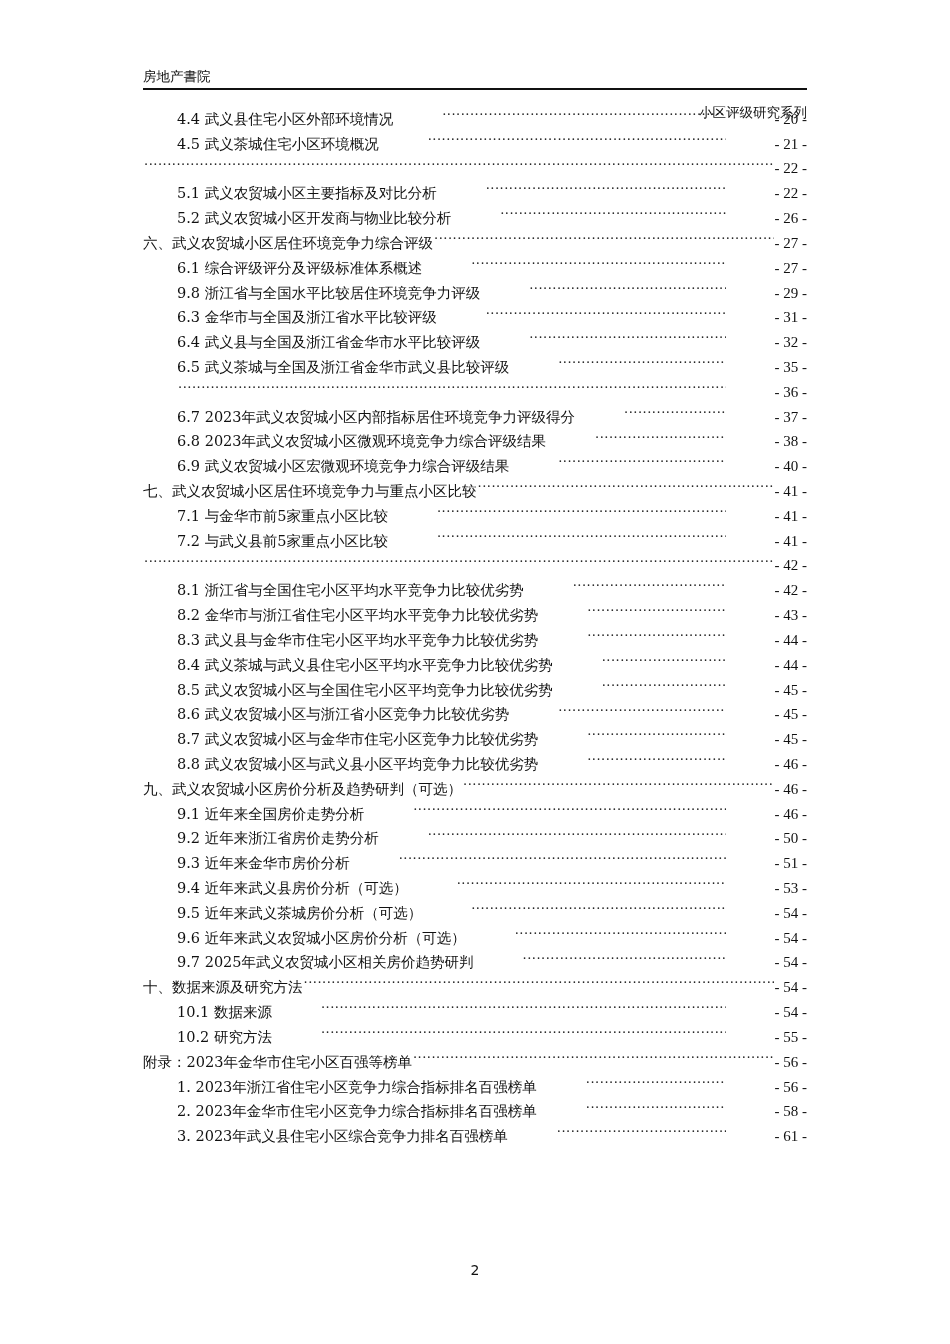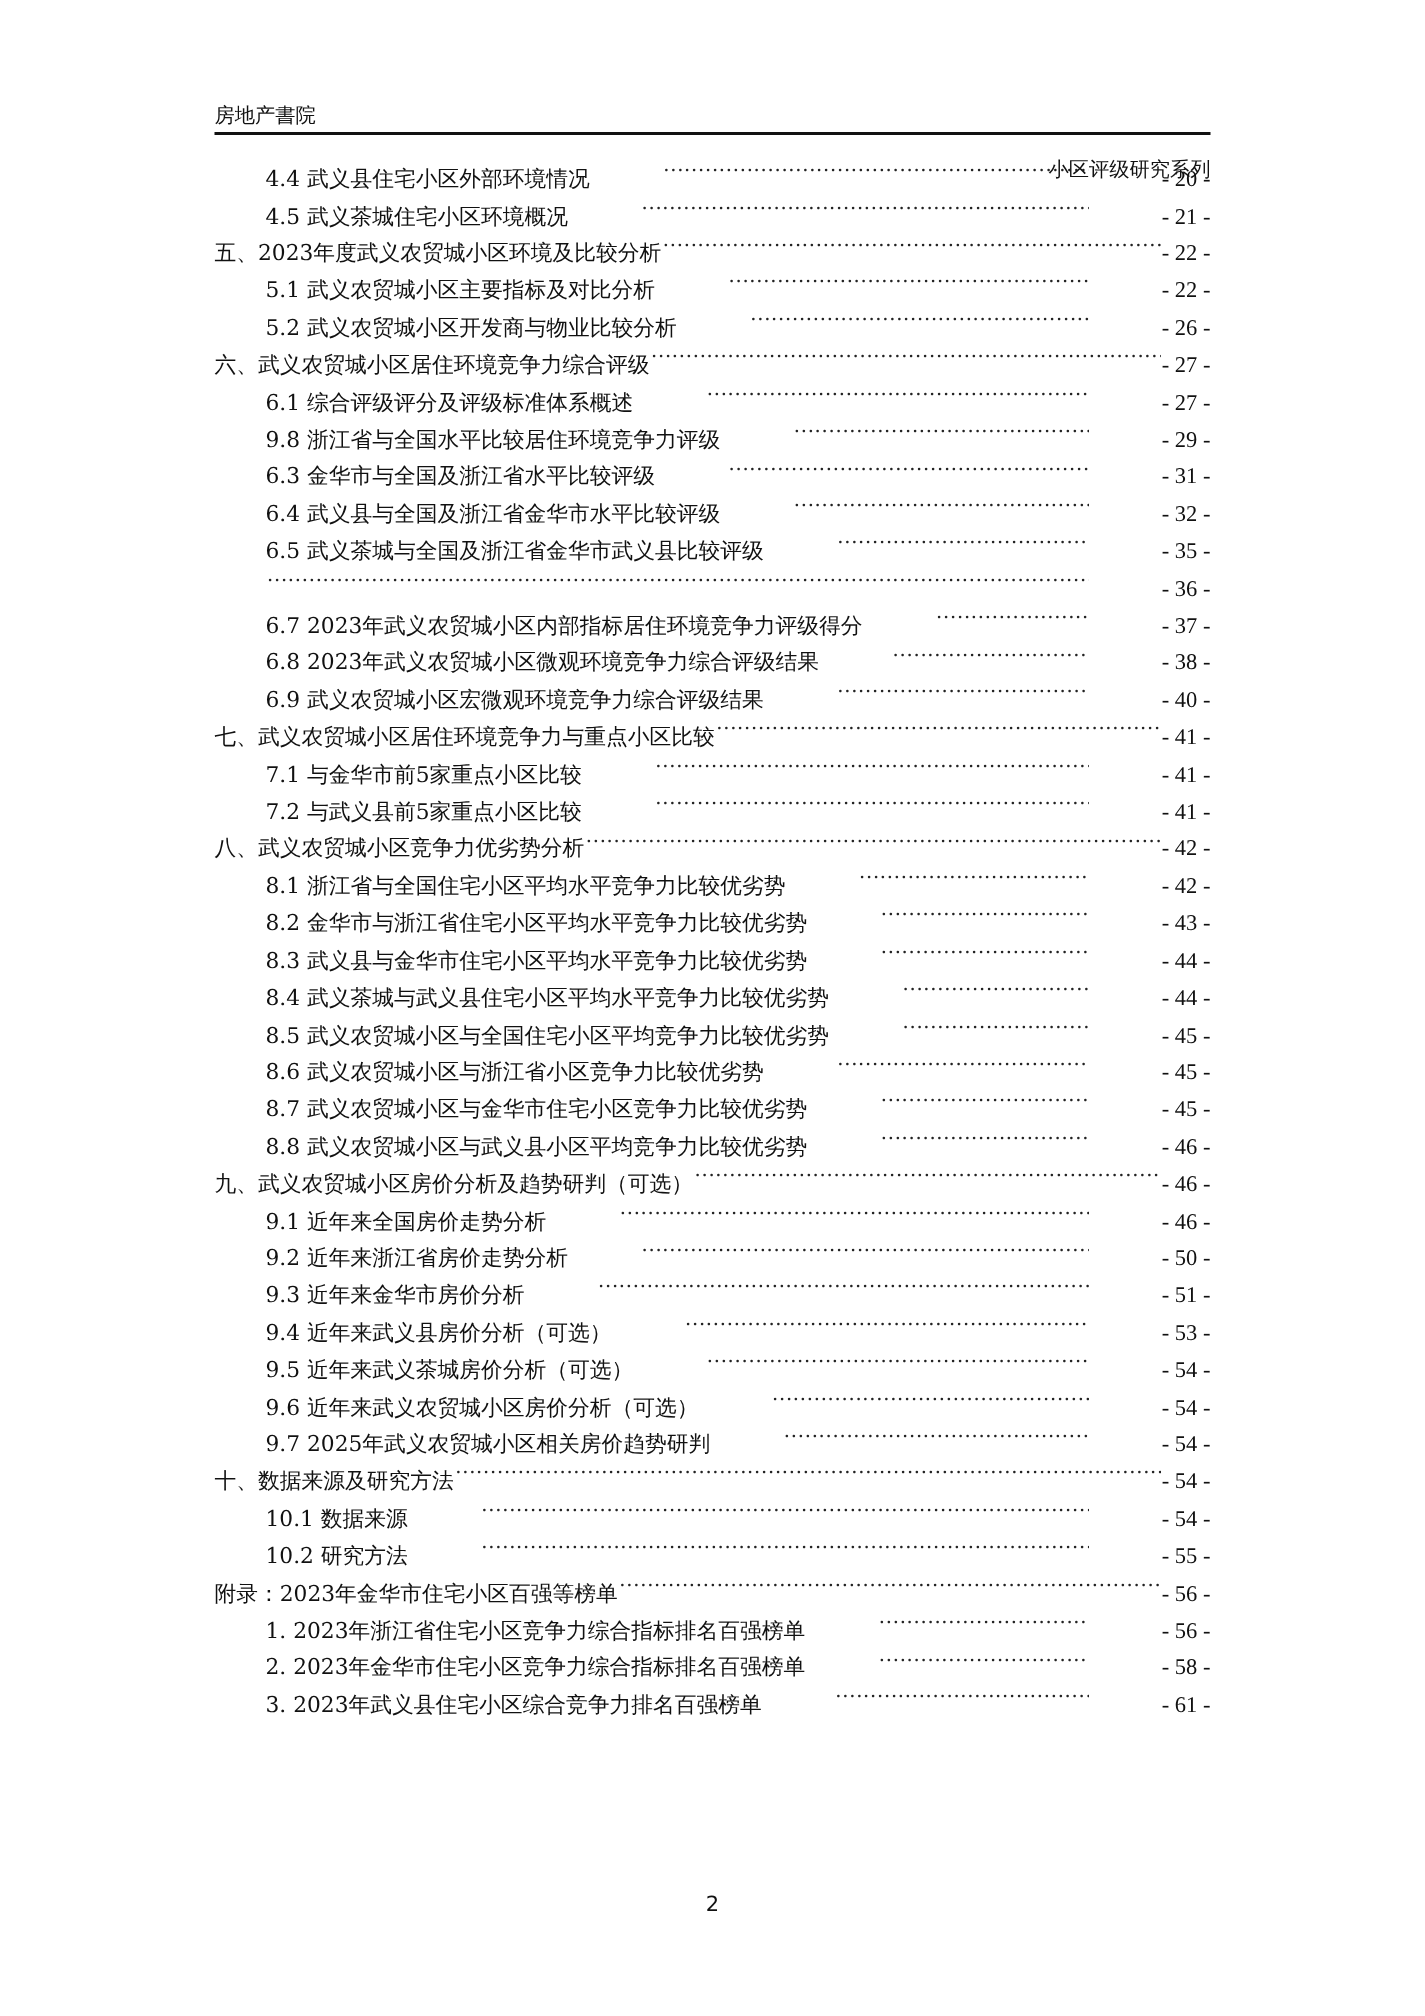--- a/index.html
+++ b/index.html
@@ -38,21 +38,20 @@
       <span class="title">4.4 武义县住宅小区外部环境情况</span>
       <span class="dots"></span>
       <span class="page">- 20 -</span>
     </div>
     <div class="toc-row l2">
       <span class="title">4.5 武义茶城住宅小区环境概况</span>
       <span class="dots"></span>
       <span class="page">- 21 -</span>
     </div>
     <div class="toc-row l1">
-      <span class="title">五、2023年度武义农贸城小区环境及比较分析</span>
       <span class="dots"></span>
       <span class="page">- 22 -</span>
     </div>
     <div class="toc-row l2">
       <span class="title">5.1 武义农贸城小区主要指标及对比分析</span>
       <span class="dots"></span>
       <span class="page">- 22 -</span>
     </div>
     <div class="toc-row l2">
       <span class="title">5.2 武义农贸城小区开发商与物业比较分析</span>
@@ -117,21 +116,20 @@
       <span class="title">7.1 与金华市前5家重点小区比较</span>
       <span class="dots"></span>
       <span class="page">- 41 -</span>
     </div>
     <div class="toc-row l2">
       <span class="title">7.2 与武义县前5家重点小区比较</span>
       <span class="dots"></span>
       <span class="page">- 41 -</span>
     </div>
     <div class="toc-row l1">
-      <span class="title">八、武义农贸城小区竞争力优劣势分析</span>
       <span class="dots"></span>
       <span class="page">- 42 -</span>
     </div>
     <div class="toc-row l2">
       <span class="title">8.1 浙江省与全国住宅小区平均水平竞争力比较优劣势</span>
       <span class="dots"></span>
       <span class="page">- 42 -</span>
     </div>
     <div class="toc-row l2">
       <span class="title">8.2 金华市与浙江省住宅小区平均水平竞争力比较优劣势</span>

